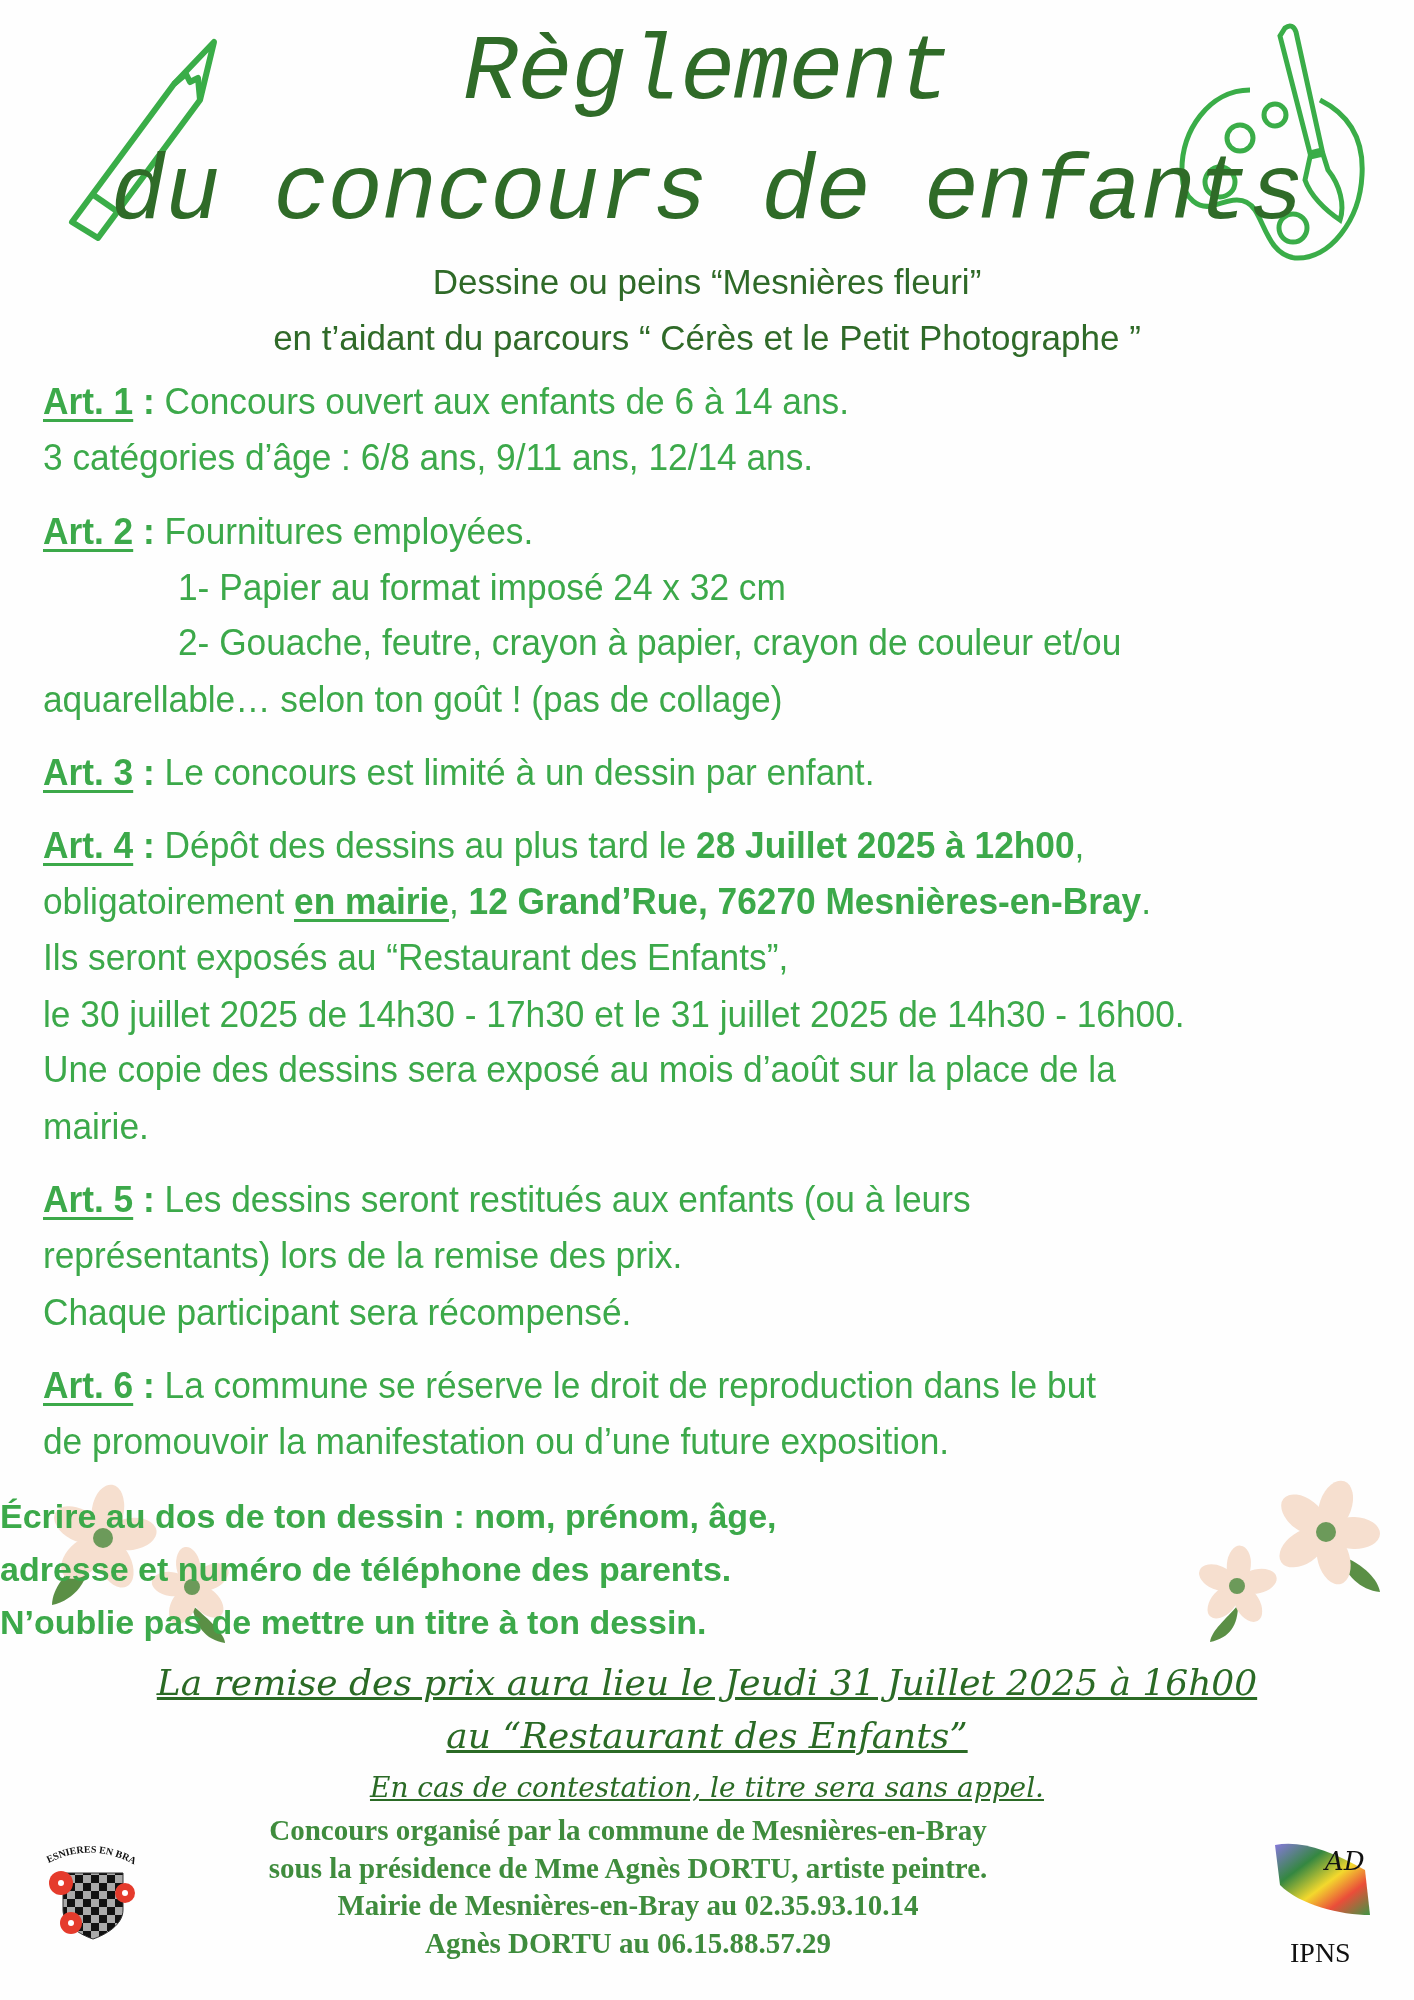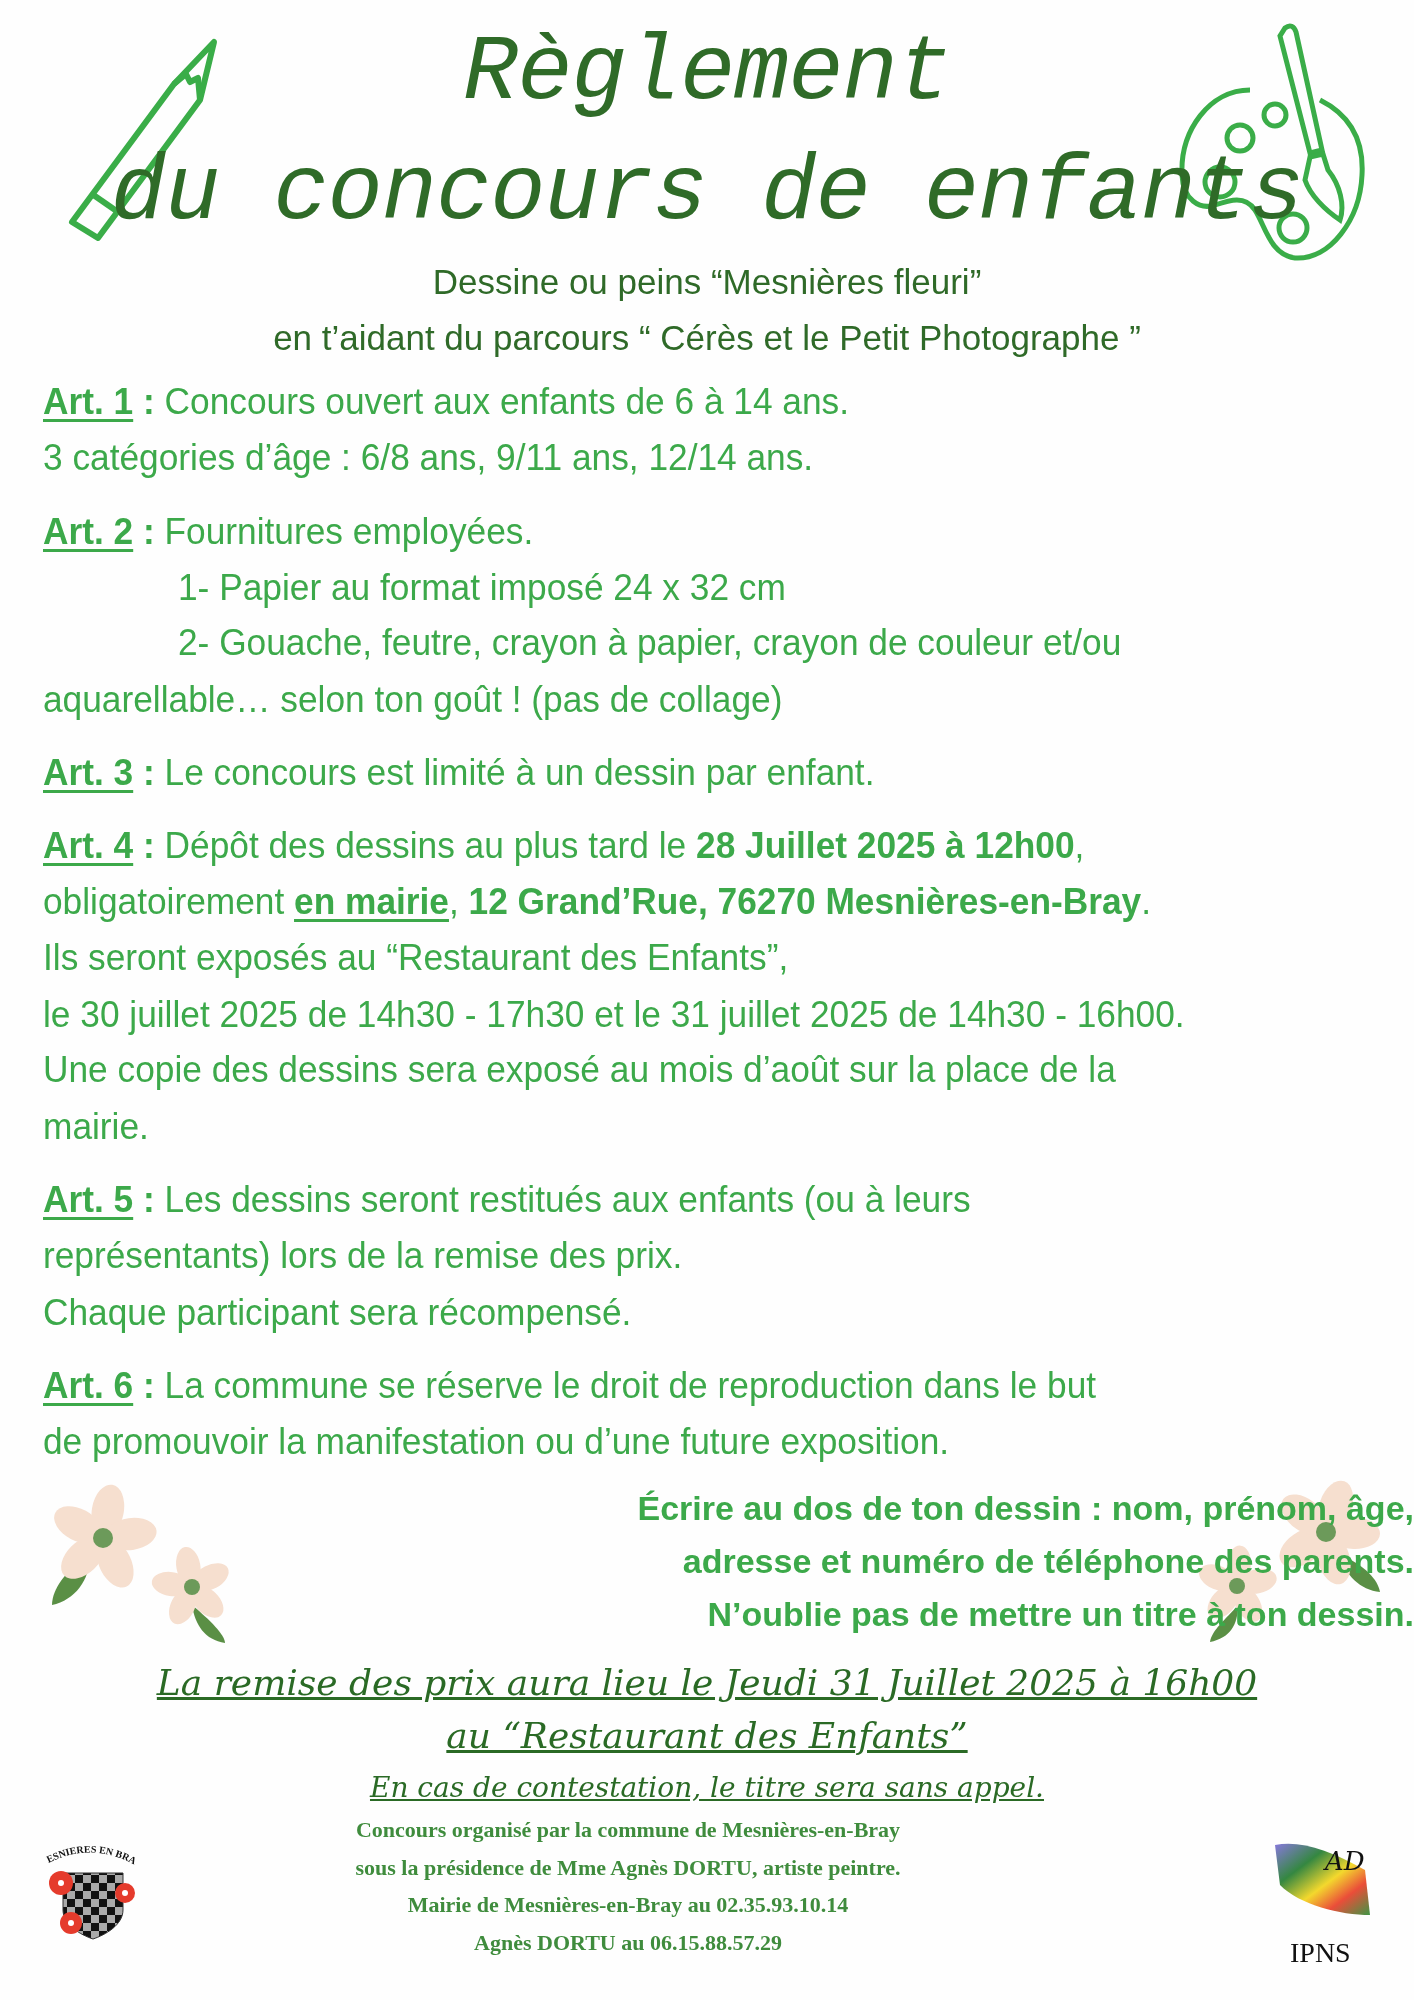--- a/index.html
+++ b/index.html
@@ -9,24 +9,24 @@
   .title { left:0; width:1414px; text-align:center; color:#2f6b28; font-family:Liberation Mono, monospace;
            font-style:italic; font-size:92px; line-height:1; letter-spacing:-1px; }
   .subtitle { left:0; width:1414px; text-align:center; color:#2f6a28; font-size:35px; line-height:40px; }
   .subtitle b { font-weight:normal; }
   .line { left:43px; color:#3ca94a; font-size:36px; line-height:44px; white-space:nowrap; transform:scaleX(0.98); transform-origin:left; }
   .line.indent { left:178px; }
   .art { font-weight:bold; text-decoration:underline; text-decoration-thickness:3px; text-underline-offset:5px; }
   .colon { font-weight:bold; }
   .bold { font-weight:bold; }
   .u { text-decoration:underline; text-decoration-thickness:3px; text-underline-offset:5px; }
-  .note { left:0; width:1414px; text-align:right; color:#3ca94a; font-weight:bold; font-size:34px; line-height:44px; }
+  .note { left:0; width:1414px; text-align:left; color:#3ca94a; font-weight:bold; font-size:34px; line-height:44px;margin-top:8px; }
   .script { left:0; width:1414px; text-align:center; color:#2a6a25; font-family:"DejaVu Serif", serif; font-style:italic; font-size:36px; line-height:44px;text-decoration:underline; }
   .script.small { font-size:28px; }
-  .org { left:0; width:1256px; text-align:center; color:#3f8c3d; font-family:"Liberation Serif", serif; font-weight:bold; font-size:22px; line-height:36px; }
+  .org { left:0; width:1256px; text-align:center; color:#3f8c3d; font-family:"Liberation Serif", serif; font-weight:bold; font-size:29px; line-height:36px; }
   .ipns { color:#111; font-family:"Liberation Serif", serif; font-size:28px; }
 </style>
 </head>
 <body>
 
 <svg class="abs" style="left:50px;top:30px" width="180" height="220" viewBox="0 0 180 220">
   <g fill="none" stroke="#3aad48" stroke-width="6" stroke-linejoin="round">
     <path d="M164,12 L150,70 L48,208 L22,192 L124,54 Z"></path>
     <path d="M124,54 L136,44 L140,52 L148,48 L150,70"></path>
     <line x1="42" y1="164" x2="68" y2="182"></line>

